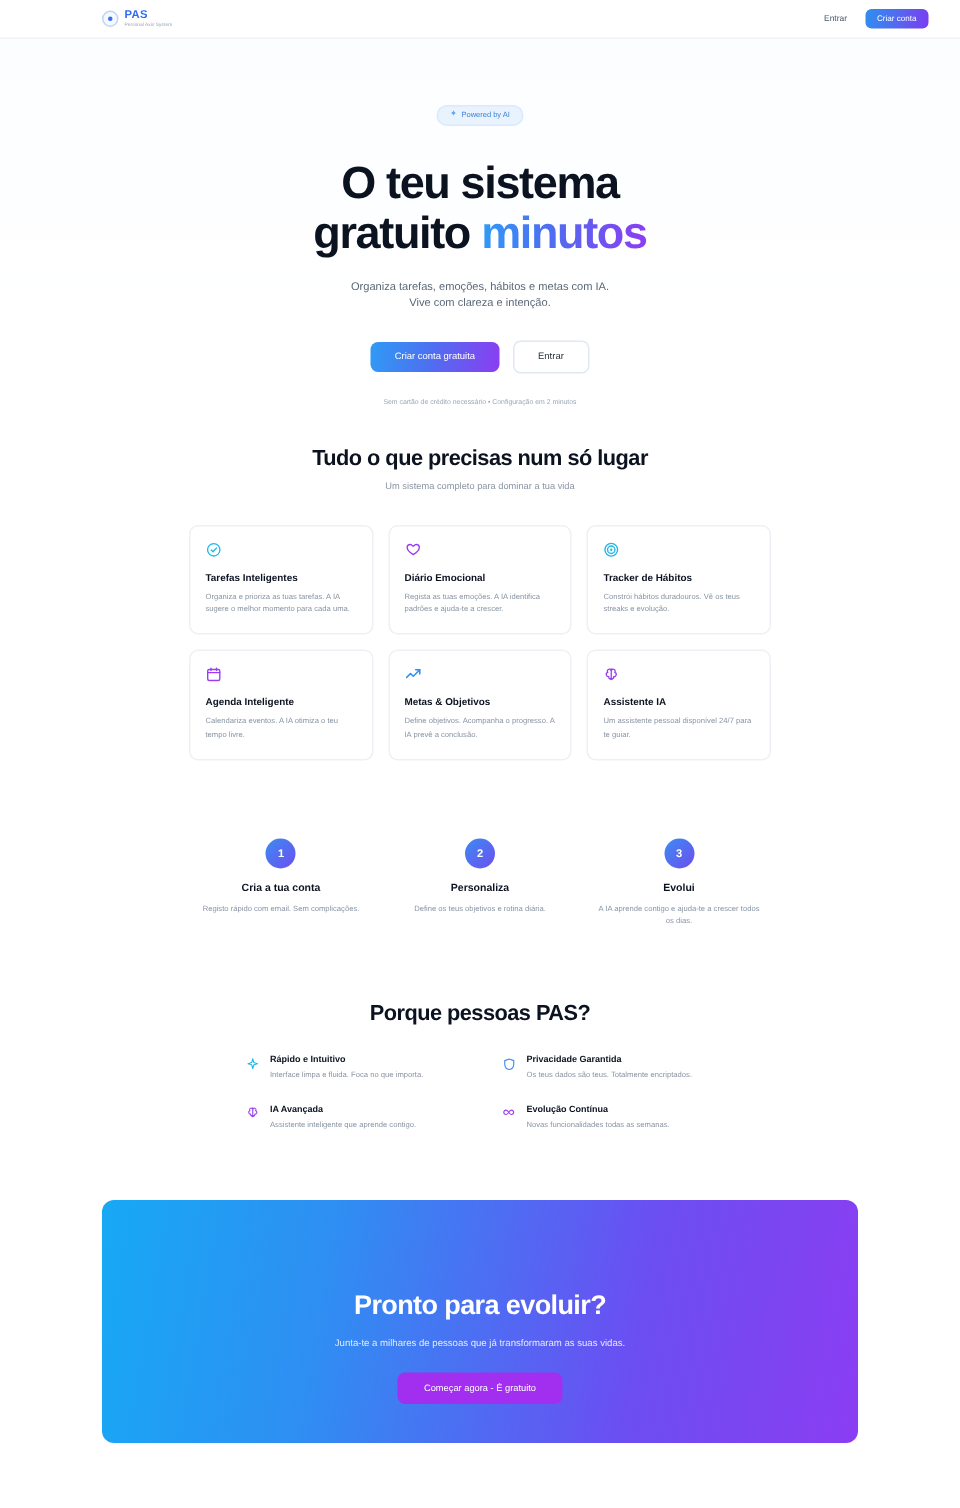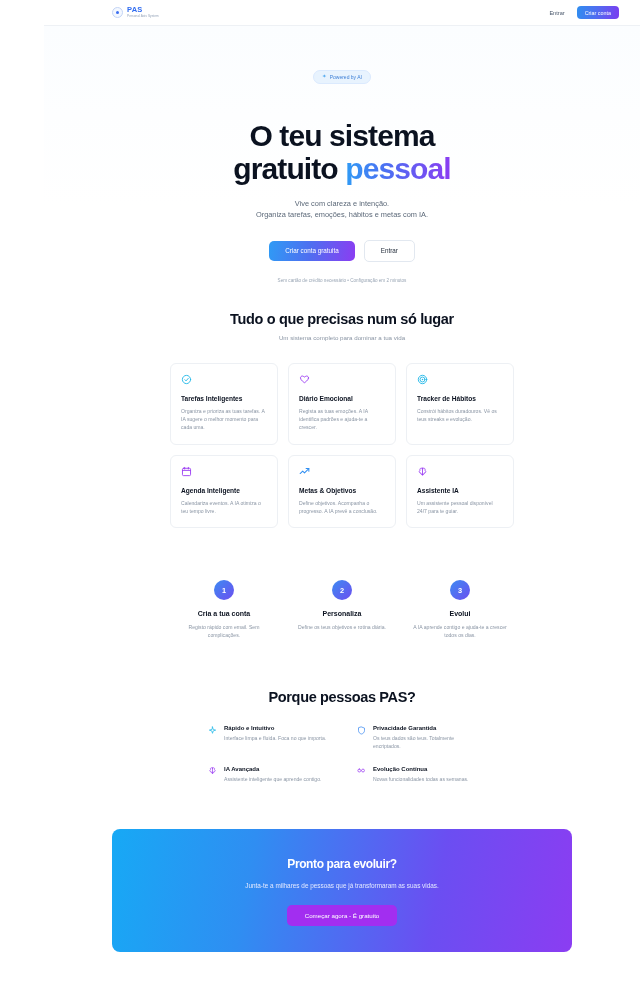--- a/index.html
+++ b/index.html
@@ -3,21 +3,21 @@
 <meta charset="utf-8">
 <style>
   * { margin:0; padding:0; box-sizing:border-box; }
   html, body { width:640px; height:1005px; }
   body {
     font-family:"Liberation Sans", sans-serif;
     background:#ffffff;
     color:#0f172a;
     overflow:hidden;
   }
-  .page { width:640px; height:1005px; position:relative;padding-left:44px; }
+  .page { width:640px; height:1005px; position:relative; }
 
   
   .header {
     height:26px;
     border-bottom:1px solid #eef1f5;
     display:flex; align-items:center;
     padding:0 21px 0 68px;
     background:#ffffff;
   }
   .brand { display:flex; align-items:center; gap:4px; }
@@ -51,21 +51,21 @@
     background:linear-gradient(180deg,#fbfdff 0%,#ffffff 70%);
   }
   .badge {
     display:inline-flex; align-items:center; gap:3px;
     background:#e8f3fe; color:#3d7fd6;
     font-size:5px; padding:3px 8px; border-radius:20px;
     border:1px solid #dbeafe;
   }
   .badge .spark { color:#51a9f0; font-size:5.5px; line-height:1; }
   .hero h1 {
-    margin-top:35px;
+    margin-top:22px;
     font-size:30px; line-height:1.12; font-weight:bold;
     letter-spacing:-0.9px; color:#0b1220;
   }
   .grad-text {
     background:linear-gradient(90deg,#2f9bf5 0%,#4d6ef2 40%,#8b3df2 100%);
     -webkit-background-clip:text; background-clip:text;
     -webkit-text-fill-color:transparent; color:transparent;
   }
   .hero-sub {
     margin-top:12px; font-size:7.4px; line-height:1.55; color:#5b6878;
@@ -128,21 +128,21 @@
   .benefit-icon { width:9px; height:9px; flex:0 0 auto; margin-top:0.5px; }
   .benefit-title { font-size:6px; font-weight:bold; color:#0b1220; }
   .benefit-desc { margin-top:4px; font-size:5.1px; line-height:1.5; color:#8a95a4; }
 
   
   .cta-wrap { margin-top:46px; padding:0 68px; }
   .cta {
     border-radius:8px; text-align:center; padding:28px 20px 26px 20px;
     background:linear-gradient(100deg,#17a9f5 0%,#2f8ef2 30%,#6b4ef2 70%,#8b3df2 100%);
   }
-  .cta h2 { font-size:12px; font-weight:bold; color:#fff; letter-spacing:-0.4px; }
+  .cta h2 { font-size:18px; font-weight:bold; color:#fff; letter-spacing:-0.4px;margin-top:32px; }
   .cta p { margin-top:11px; font-size:6.4px; color:#e3e9ff; }
   .cta-btn {
     margin-top:16px; font-size:6.2px; color:#fff; border:none; cursor:pointer;
     font-family:inherit; padding:7px 18px; border-radius:5px; background:#a22ef0;
   }
 </style>
 </head>
 <body>
 
 <div class="page">
@@ -165,26 +165,26 @@
   </div>
 
   <div class="hero">
     <div class="badge">
       <span class="spark">✦</span>
       <span>Powered by AI</span>
     </div>
 
     <h1>
       <span>O teu sistema</span><br>
-      <span>gratuito </span><span class="grad-text">pessoal</span>
+      <span>gratuito </span><span class="grad-text">minutos</span>
     </h1>
 
     <div class="hero-sub">
+      <div>Organiza tarefas, emoções, hábitos e metas com IA.</div>
       <div>Vive com clareza e intenção.</div>
-      <div>Organiza tarefas, emoções, hábitos e metas com IA.</div>
     </div>
 
     <div class="hero-btns">
       <button class="btn-primary">Criar conta gratuita</button>
       <button class="btn-outline">Entrar</button>
     </div>
 
     <div class="hero-note">Sem cartão de crédito necessário • Configuração em 2 minutos</div>
   </div>
 

